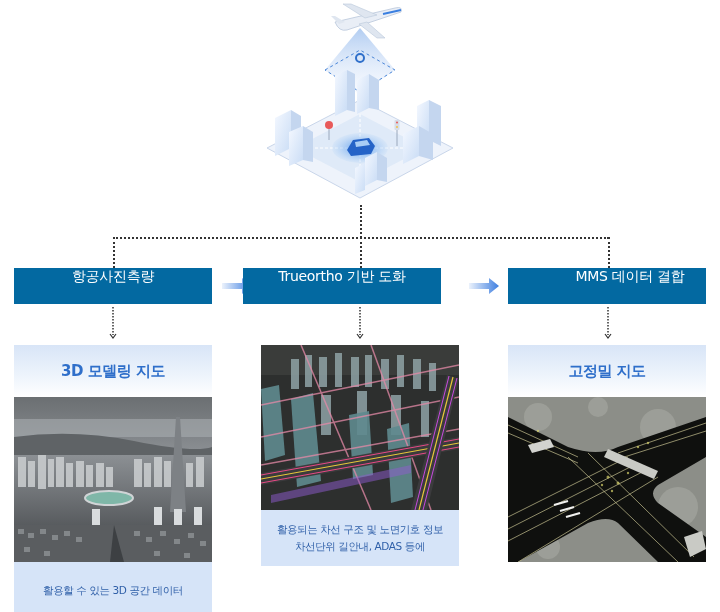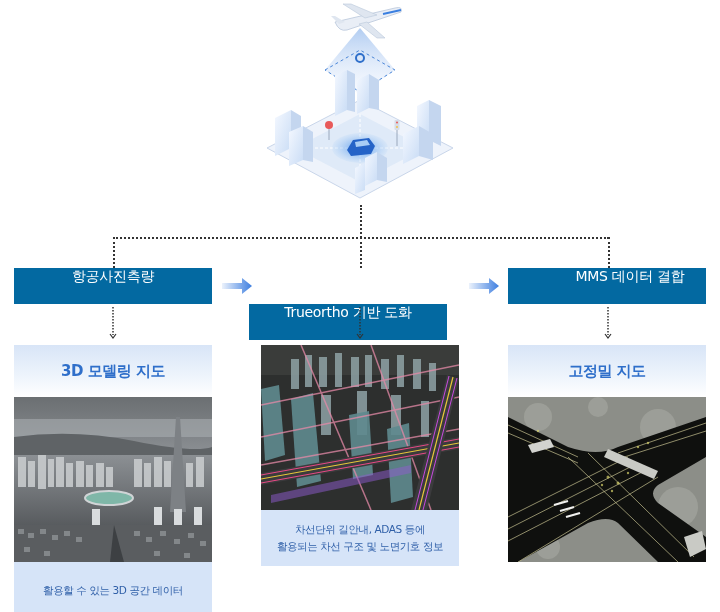--- a/index.html
+++ b/index.html
@@ -122,21 +122,21 @@
 </div>
 <svg class="flow-arrow" style="left:222px;" viewBox="0 0 30 16">
   <defs>
     <linearGradient id="ag1" x1="0" y1="0" x2="1" y2="0">
       <stop offset="0" stop-color="#3d7ee0" stop-opacity="0.1"></stop>
       <stop offset="1" stop-color="#3d7ee0" stop-opacity="1"></stop>
     </linearGradient>
   </defs>
   <polygon points="0,5 20,5 20,0 30,8 20,16 20,11 0,11" fill="url(#ag1)"></polygon>
 </svg>
-<div class="step-box" style="left:249px;margin-top:36px;">
+<div class="step-box" style="left:243px;">
   <span>Trueortho 기반 도화</span>
 </div>
 <svg class="flow-arrow" style="left:469px;" viewBox="0 0 30 16">
   <polygon points="0,5 20,5 20,0 30,8 20,16 20,11 0,11" fill="url(#ag1)"></polygon>
 </svg>
 <div class="step-box" style="left:508px;padding-left:46px;">
   <span>MMS 데이터 결합</span>
 </div>
 
 <svg class="down-arrow" style="left:108px; top:305px; height:36px;" viewBox="0 0 10 36">
@@ -262,22 +262,22 @@
       <line x1="0" y1="138" x2="198" y2="102" stroke="#e84a86" stroke-width="1"></line>
       <polygon points="150,165 186,30 198,34 166,165" fill="#3b3b3d"></polygon>
       <line x1="158" y1="165" x2="192" y2="32" stroke="#e8c63a" stroke-width="1.2"></line>
       <line x1="154" y1="165" x2="188" y2="31" stroke="#c84ae0" stroke-width="1"></line>
       <line x1="162" y1="165" x2="196" y2="33" stroke="#c84ae0" stroke-width="1"></line>
       <polygon points="10,150 150,120 150,128 10,158" fill="#8f5bd0" opacity="0.5"></polygon>
     </svg>
   </div>
   <div class="card-desc">
     <div>
+      <div>활용되는 차선 구조 및 노면기호 정보</div>
       <div>차선단위 길안내, ADAS 등에</div>
-      <div>활용되는 차선 구조 및 노면기호 정보</div>
     </div>
   </div>
 </div>
 
 <div class="card" style="left:508px;">
   <div class="card-header">고정밀 지도</div>
   <div class="card-image">
     <svg width="198" height="165" viewBox="0 0 198 165">
       <rect width="198" height="165" fill="#8c8e88"></rect>
       <g fill="#a4a69f" opacity="0.7">

